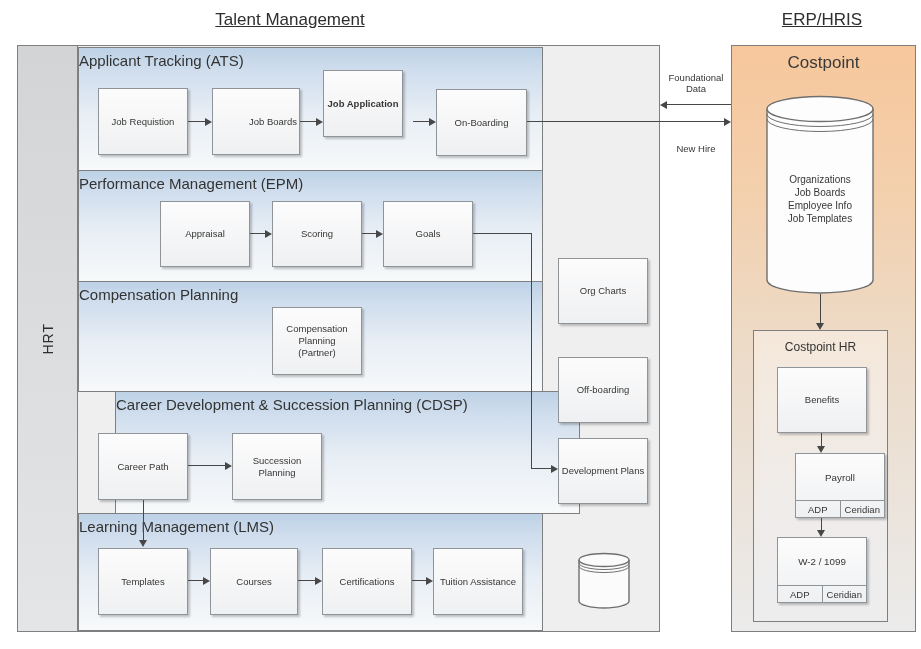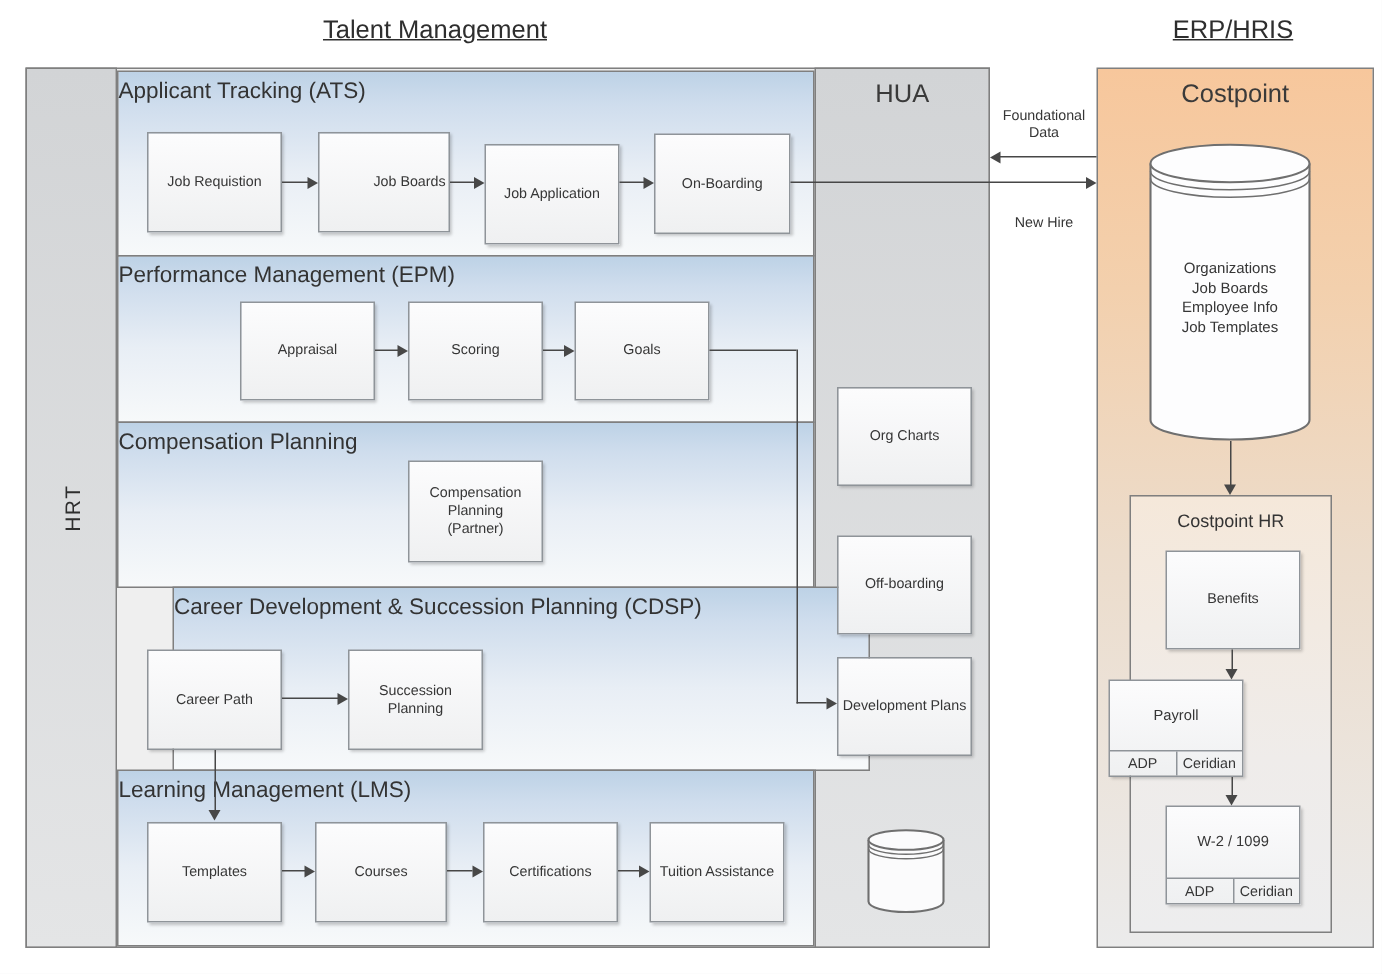--- a/index.html
+++ b/index.html
@@ -46,30 +46,27 @@
 
   <div class="hdr" style="left:180px;top:10px;width:220px;">Talent Management</div>
   <div class="hdr" style="left:762px;top:10px;width:120px;">ERP/HRIS</div>
 
   <div class="tm-container"></div>
 
   <div class="strip" style="left:17px;top:45px;width:61px;height:587px;display:flex;align-items:center;justify-content:center;">
     <span class="vtext">HRT</span>
   </div>
 
-  <div class="strip" style="left:543px;top:45px;width:117px;height:587px;">
-    <div class="strip-title">HUA</div>
-  </div>
 
   <div class="section" style="top:47px;height:124px;">
     <div class="section-title">Applicant Tracking (ATS)</div>
   </div>
   <div class="pbox" style="left:98px;top:88px;width:90px;height:67px;">Job Requistion</div>
   <div class="pbox" style="left:212px;top:88px;width:88px;height:67px;padding-left:34px;">Job Boards</div>
-  <div class="pbox" style="left:323px;top:96px;width:90px;height:67px;">Job Application</div>
+  <div class="pbox" style="left:323px;top:70px;width:80px;height:67px;font-weight:bold;">Job Application</div>
   <div class="pbox" style="left:436px;top:89px;width:91px;height:67px;">On-Boarding</div>
 
   <div class="section" style="top:170px;height:112px;">
     <div class="section-title">Performance Management (EPM)</div>
   </div>
   <div class="pbox" style="left:272px;top:201px;width:90px;height:66px;">Scoring</div>
   <div class="pbox" style="left:160px;top:201px;width:90px;height:66px;">Appraisal</div>
   <div class="pbox" style="left:383px;top:201px;width:90px;height:66px;">Goals</div>
 
   <div class="section" style="top:281px;height:111px;">
@@ -117,21 +114,21 @@
     <span>Job Boards</span>
     <span>Employee Info</span>
     <span>Job Templates</span>
   </div>
 
   <div class="cp-hr">
     <div class="cp-hr-title">Costpoint HR</div>
   </div>
   <div class="pbox" style="left:777px;top:367px;width:90px;height:66px;">Benefits</div>
 
-  <div class="composite" style="left:739px;top:453px;width:90px;height:65px;justify-content:space-between;">
+  <div class="composite" style="left:795px;top:453px;width:90px;height:65px;justify-content:space-between;">
     <div class="main">Payroll</div>
     <div class="vendor-row">
       <div class="vcell">ADP</div>
       <div class="vcell">Ceridian</div>
     </div>
   </div>
 
   <div class="composite" style="left:777px;top:537px;width:90px;height:66px;">
     <div class="main">W-2 / 1099</div>
     <div class="vendor-row">

